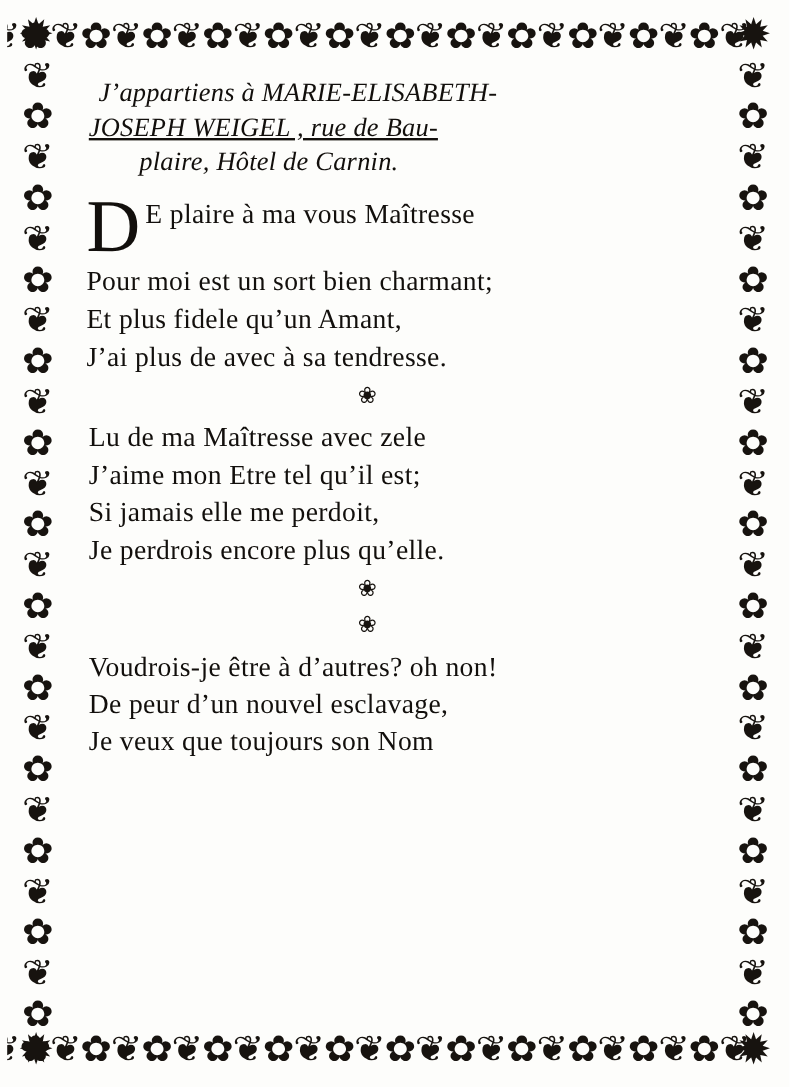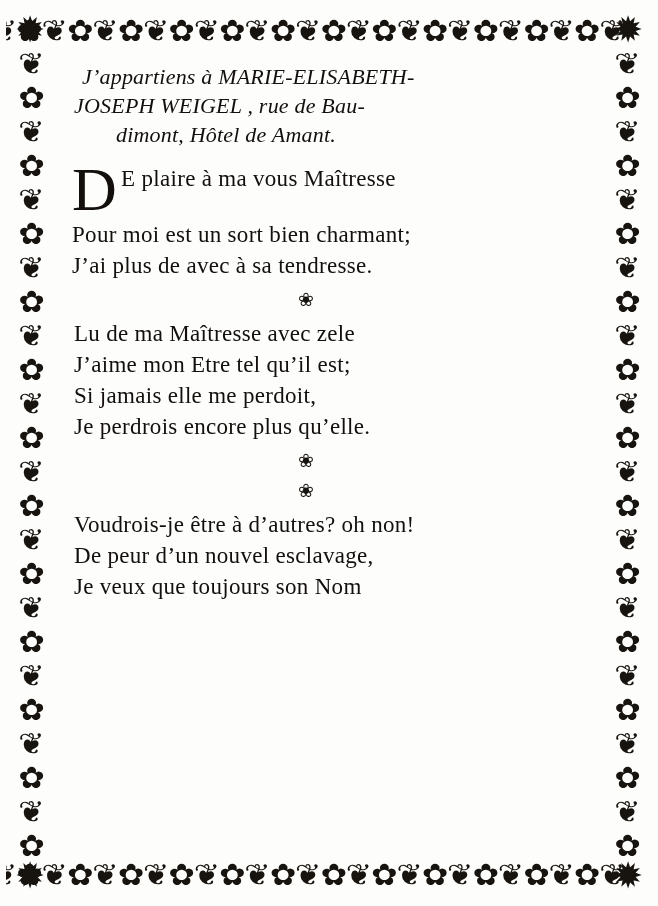--- a/index.html
+++ b/index.html
@@ -87,21 +87,21 @@
 
   .owner-block {
     font-style: italic;
     font-size: 22px;
     line-height: 1.32;
     color: #120f0c;
     margin-bottom: 14px;
     letter-spacing: 0.2px;
   }
   .owner-line-1 { margin-left: 10px; }
-  .owner-line-2 { margin-left: 2px; }
+  .owner-line-2 { margin-left: 2px; text-decoration: underline; }
   .owner-line-3 { margin-left: 44px; }
 
   .poem {
     margin-top: 6px;
   }
   .stanza {
     margin-bottom: 4px;
   }
   .verse {
     font-size: 23px;
@@ -159,31 +159,32 @@
     <div class="corner corner-tr">✹</div>
     <div class="corner corner-bl">✹</div>
     <div class="corner corner-br">✹</div>
   </div>
 
   <div class="content">
 
     <div class="owner-block">
       <div class="owner-line-1">J’appartiens à MARIE-ELISABETH-</div>
       <div class="owner-line-2">JOSEPH WEIGEL , rue de Bau-</div>
-      <div class="owner-line-3">dimont, Hôtel de Amant.</div>
+      <div class="owner-line-3">plaire, Hôtel de Carnin.</div>
     </div>
 
     <div class="poem">
 
       <div class="stanza stanza-first">
         <div class="verse dropcap-line">
           <span class="dropcap">D</span>
           <span>E plaire à ma vous Maîtresse</span>
         </div>
         <div class="verse">Pour moi est un sort bien charmant;</div>
+        <div class="verse">Et plus fidele qu’un Amant,</div>
         <div class="verse">J’ai plus de avec à sa tendresse.</div>
       </div>
 
       <div class="ornament">❀</div>
 
       <div class="stanza stanza-body">
         <div class="verse">Lu de ma Maîtresse avec zele</div>
         <div class="verse">J’aime mon Etre tel qu’il est;</div>
         <div class="verse">Si jamais elle me perdoit,</div>
         <div class="verse">Je perdrois encore plus qu’elle.</div>

